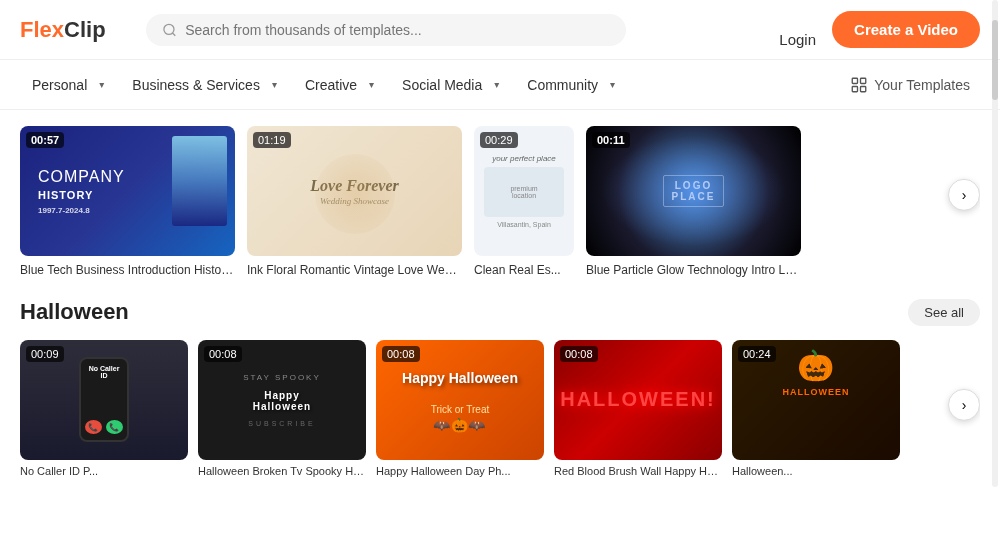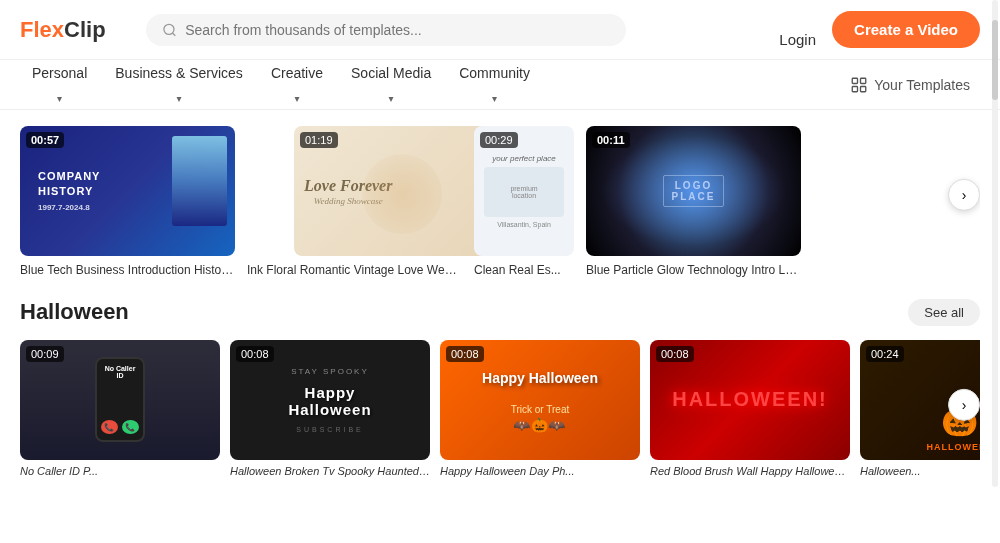--- a/index.html
+++ b/index.html
@@ -79,21 +79,20 @@
       display: flex;
       align-items: center;
       gap: 12px;
       padding: 8px 12px;
       font-size: 14px;
       color: #333;
       cursor: pointer;
       white-space: nowrap;
       border-radius: 6px;
       font-weight: 500;
-      flex-direction: column;
     }
     .nav-chevron { font-size: 10px; color: #666; }
     .nav-right {
       margin-left: auto;
       display: flex;
       align-items: center;
       gap: 16px;
     }
     .nav-right-item {
       display: flex;
@@ -180,23 +179,22 @@
       font-weight: bold;
       text-align: center;
       padding: 8px;
       flex-direction: column;
       gap: 4px;
     }
     .thumb-wedding {
       background: #f5f0e8;
       display: flex;
       align-items: center;
-      justify-content: flex-start;
+      justify-content: center;
       position: relative;
-      margin-left: 47px;
     }
     .thumb-clean {
       background: #f9f9f9;
       display: flex;
       align-items: center;
       justify-content: center;
     }
     .thumb-particle {
       background: radial-gradient(circle at center, #4a90d9 0%, #1a1a2e 60%, #000 100%);
       display: flex;
@@ -234,38 +232,37 @@
     
     .halloween-row {
       display: flex;
       gap: 10px;
       padding: 10px 0;
       overflow: hidden;
       position: relative;
     }
     .halloween-card {
       flex: 0 0 auto;
-      width: 200px;
+      width: 168px;
       cursor: pointer;
     }
     .halloween-thumb {
       width: 100%;
       height: 120px;
       border-radius: 8px;
       overflow: hidden;
       position: relative;
     }
     .halloween-title {
       font-size: 11px;
       color: #333;
       margin-top: 5px;
       overflow: hidden;
       text-overflow: ellipsis;
       white-space: nowrap;
-      font-style: italic;
     }
 
     
     .hw-phone {
       background: linear-gradient(180deg, #2d2d3a 0%, #1a1a2e 100%);
       display: flex;
       align-items: center;
       justify-content: center;
       flex-direction: column;
       gap: 4px;
@@ -284,21 +281,21 @@
     }
     .hw-red {
       background: linear-gradient(135deg, #8b0000 0%, #cc0000 50%, #8b0000 100%);
       display: flex;
       align-items: center;
       justify-content: center;
     }
     .hw-dark {
       background: linear-gradient(135deg, #2d1b00 0%, #1a0a00 100%);
       display: flex;
-      align-items: flex-end;
+      align-items: flex-start;
       justify-content: center;
     }
 
     .hw-text {
       color: #fff;
       font-size: 13px;
       font-weight: bold;
       text-align: center;
       text-shadow: 1px 1px 3px rgba(0,0,0,0.8);
       padding: 4px;
@@ -388,21 +385,21 @@
   </nav>
 
   <div class="main">
 
     <div class="template-row" style="position:relative;">
 
       <div class="template-card">
         <div class="template-thumb thumb-blue-tech">
           <span class="duration-badge">00:57</span>
           <div style="color:#fff; font-size:9px; font-weight:bold; text-align:left; width:100%; padding:8px 10px; line-height:1.4;">
-            <div style="font-size:11px; font-weight:700; letter-spacing:1px;">COMPANY</div>
+            <div style="font-size:16px; font-weight:400; letter-spacing:1px;">COMPANY</div>
             <div style="font-size:11px; font-weight:800; letter-spacing:1px;">HISTORY</div>
             <div style="font-size:8px; margin-top:2px; opacity:0.8;">1997.7-2024.8</div>
           </div>
           <div style="position:absolute; right:8px; top:10px; width:55px; height:90px; background: linear-gradient(180deg,#87ceeb,#4a7fc1,#1a237e); border-radius:3px; opacity:0.9;"></div>
         </div>
         <div class="template-title">Blue Tech Business Introduction History Timeli...</div>
       </div>
 
       <div class="template-card">
         <div class="template-thumb thumb-wedding" style="background: linear-gradient(135deg,#f0e6d3 0%, #e8d5b7 100%);">
@@ -466,21 +463,21 @@
           </div>
         </div>
         <div class="halloween-title">No Caller ID P...</div>
       </div>
 
       <div class="halloween-card">
         <div class="halloween-thumb hw-tv">
           <span class="duration-badge">00:08</span>
           <div style="text-align:center; padding:8px;">
             <div style="font-size:8px; color:#888; letter-spacing:2px; margin-bottom:4px;">STAY SPOOKY</div>
-            <div class="hw-text hw-text-lg" style="font-size:15px; letter-spacing:1px;">Happy<br>Halloween</div>
+            <div class="hw-text hw-text-lg" style="font-size:10px; letter-spacing:1px;">Happy<br>Halloween</div>
             <div style="font-size:7px; color:#666; margin-top:4px; letter-spacing:3px;">SUBSCRIBE</div>
           </div>
         </div>
         <div class="halloween-title">Halloween Broken Tv Spooky Haunted House...</div>
       </div>
 
       <div class="halloween-card">
         <div class="halloween-thumb hw-orange">
           <span class="duration-badge">00:08</span>
           <div style="text-align:center; padding:6px;">

